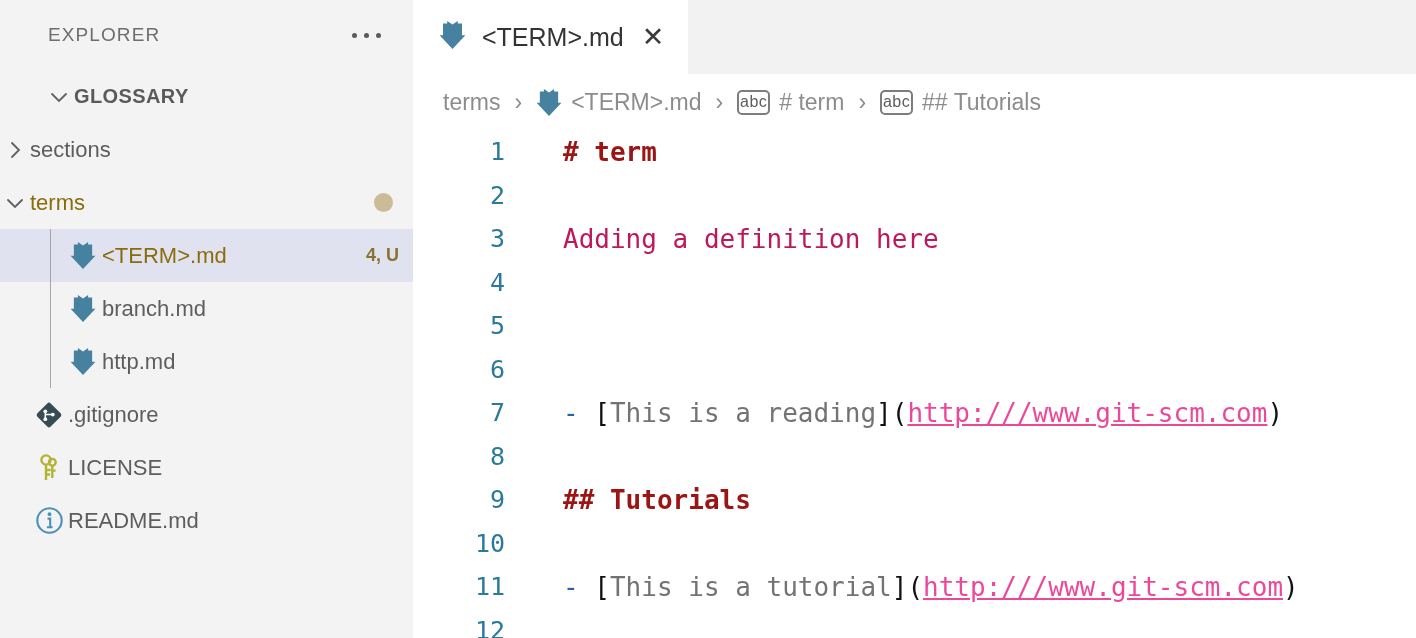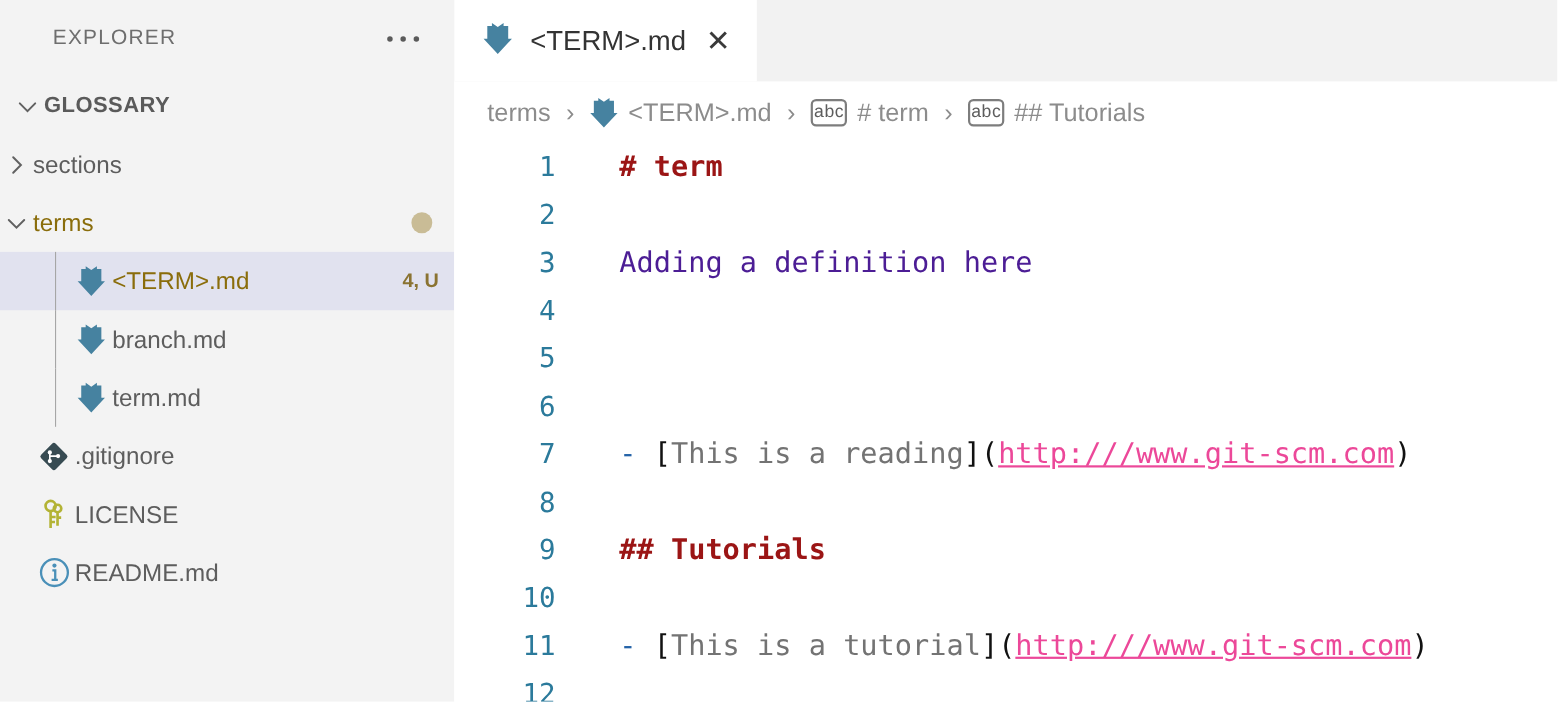--- a/index.html
+++ b/index.html
@@ -111,21 +111,21 @@
     white-space: nowrap;
   }
   .dirty-dot {
     width: 19px; height: 19px;
     border-radius: 50%;
     background: #c9bc96;
     margin-right: 6px;
   }
 
   
-  .d0 { padding-left: 10px; }
+  .d0 { padding-left: 10px; margin-left: 34px; }
   .d1 { }
   .d2 { padding-left: 34px; }
 
   
   #editor-area {
     position: relative;
     flex: 1;
     height: 638px;
     background: #ffffff;
     overflow: hidden;
@@ -221,21 +221,21 @@
   }
   .code-text {
     padding-left: 58px;
     color: #1a1a1a;
   }
   .tok-heading { color: #9b1515; font-weight: bold; }
   .tok-bullet { color: #2563a8; }
   .tok-punct { color: #111111; }
   .tok-linktext { color: #737373; }
   .tok-url { color: #ec4899; text-decoration: underline; }
-  .tok-plain { color: #4c1d95; }
+  .tok-plain { color: #be185d; }
 </style>
 </head>
 <body>
 
 <div id="app">
 
   <div id="sidebar">
 
     <div id="explorer-header">
       <div id="explorer-title">EXPLORER</div>
@@ -311,21 +311,21 @@
         <div class="tree-row d2">
           <div class="indent-guide"></div>
           <div class="twisty"></div>
           <div class="row-icon">
             <span style="display: inline-flex; align-items: center; justify-content: center;">
               <svg width="26" height="29" viewBox="0 0 27 30">
                 <path d="M4 1 L4 3.6 L8.2 3.6 L8.2 1 L13.5 4.6 L18.8 1 L18.8 3.6 L23 3.6 L23 1 L23 15.2 L26.4 15.2 L13.5 29 L0.6 15.2 L4 15.2 Z" fill="#4682a0"></path>
               </svg>
             </span>
           </div>
-          <div class="row-label">term.md</div>
+          <div class="row-label">http.md</div>
           <div class="row-badge-spacer"></div>
         </div>
         <div class="tree-row d1">
           <div class="twisty"></div>
           <div class="row-icon">
             <span style="display: inline-flex; align-items: center; justify-content: center;">
               <svg width="28" height="28" viewBox="0 0 28 28">
                 <rect x="4.6" y="4.6" width="18.8" height="18.8" rx="2.4" fill="#374b52" transform="rotate(45 14 14)"></rect>
                 <circle cx="10.3" cy="10.3" r="1.9" fill="#ffffff"></circle>
                 <circle cx="10.3" cy="18.2" r="1.9" fill="#ffffff"></circle>

